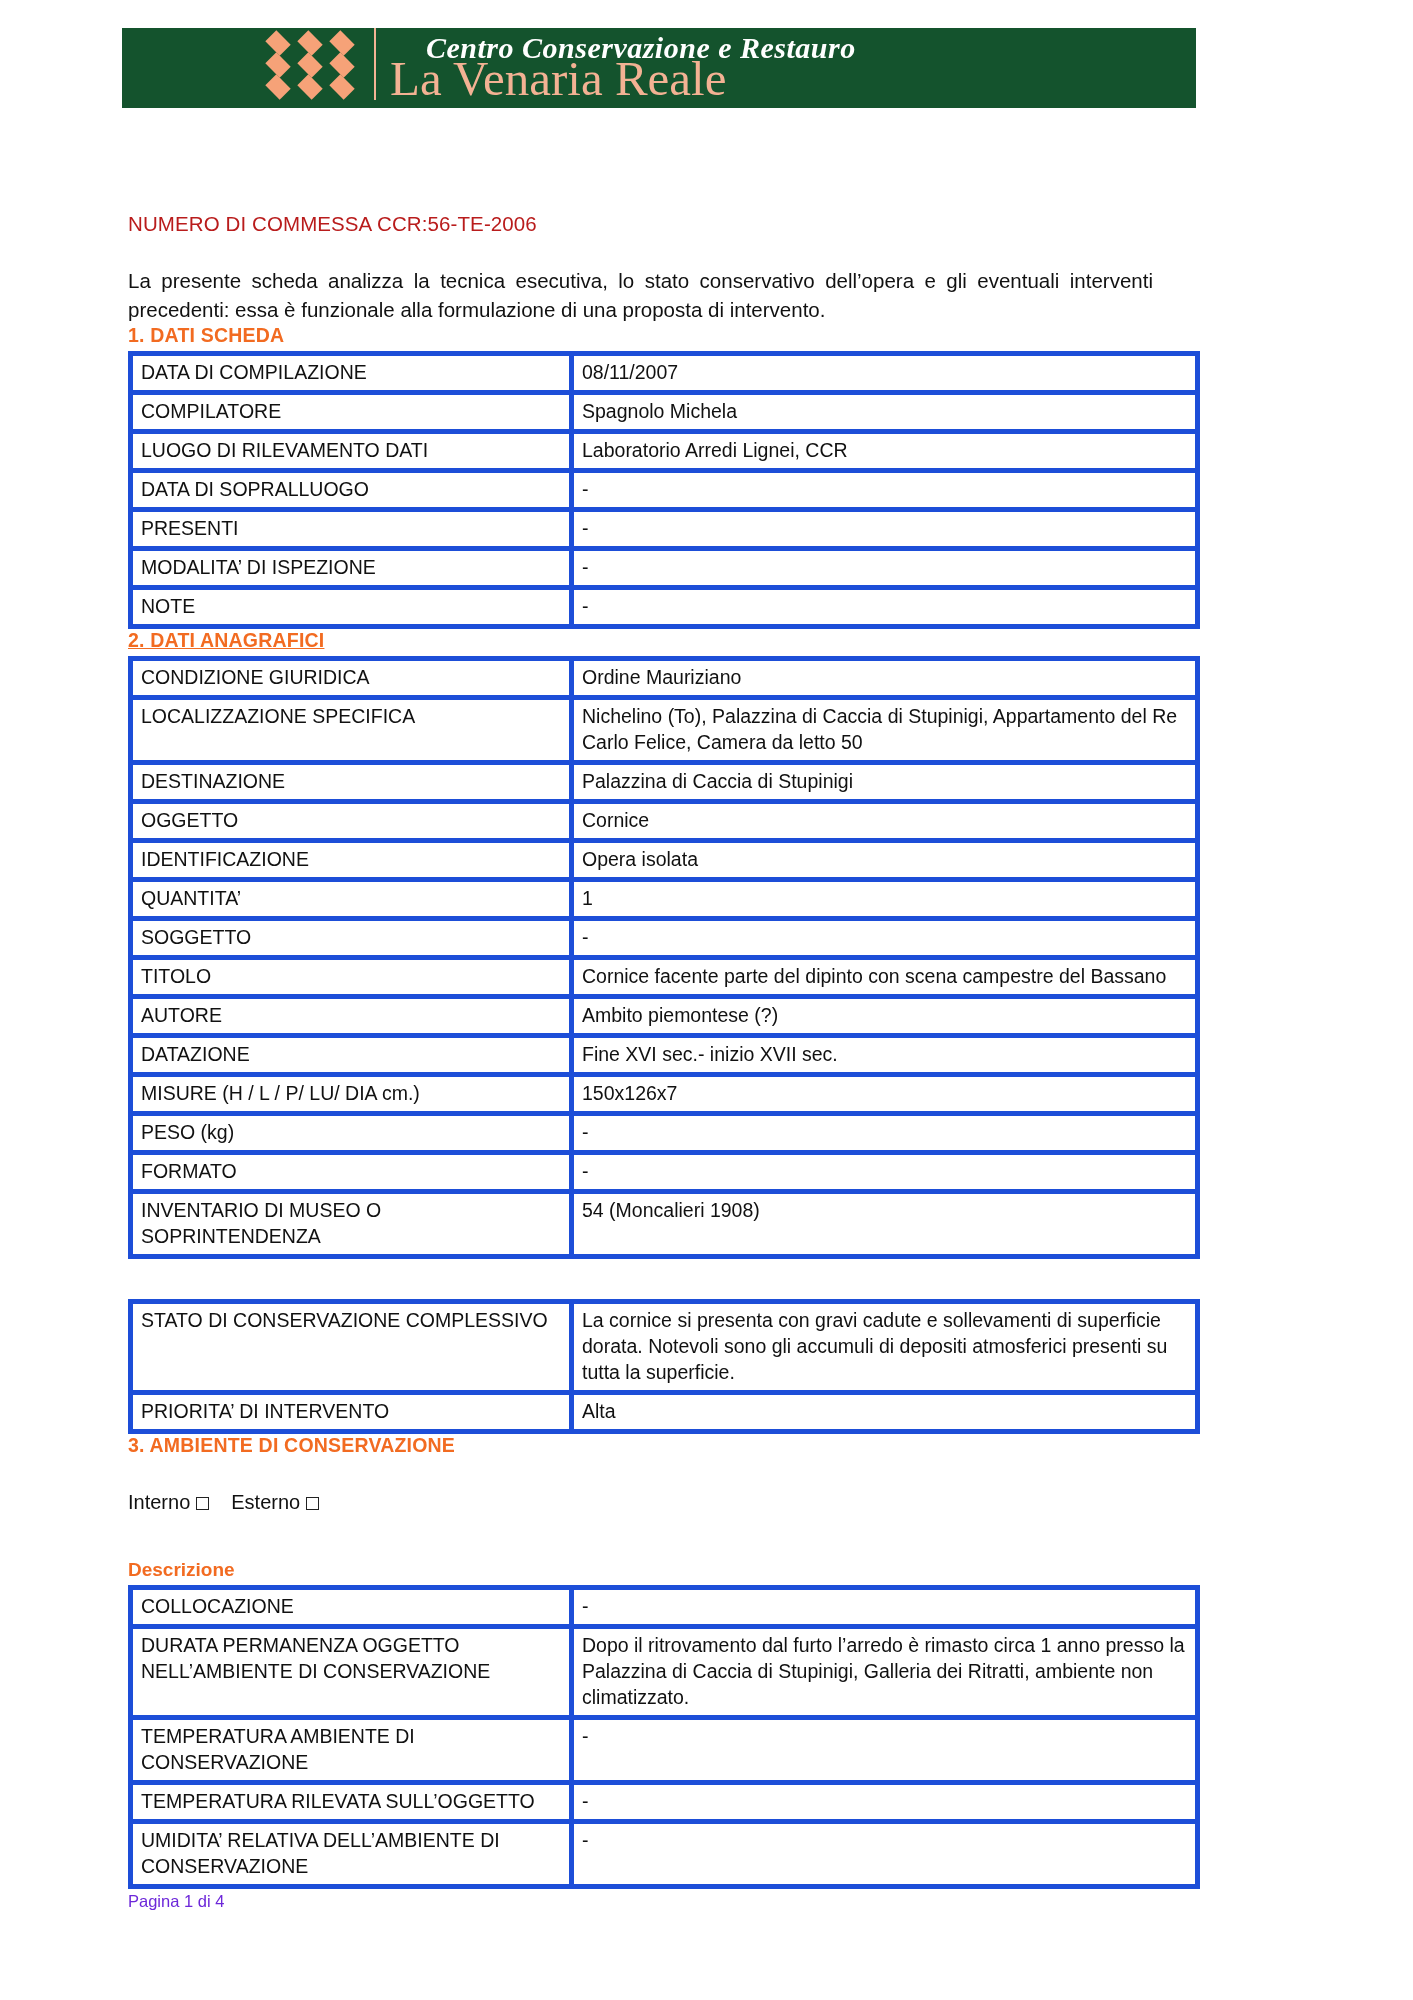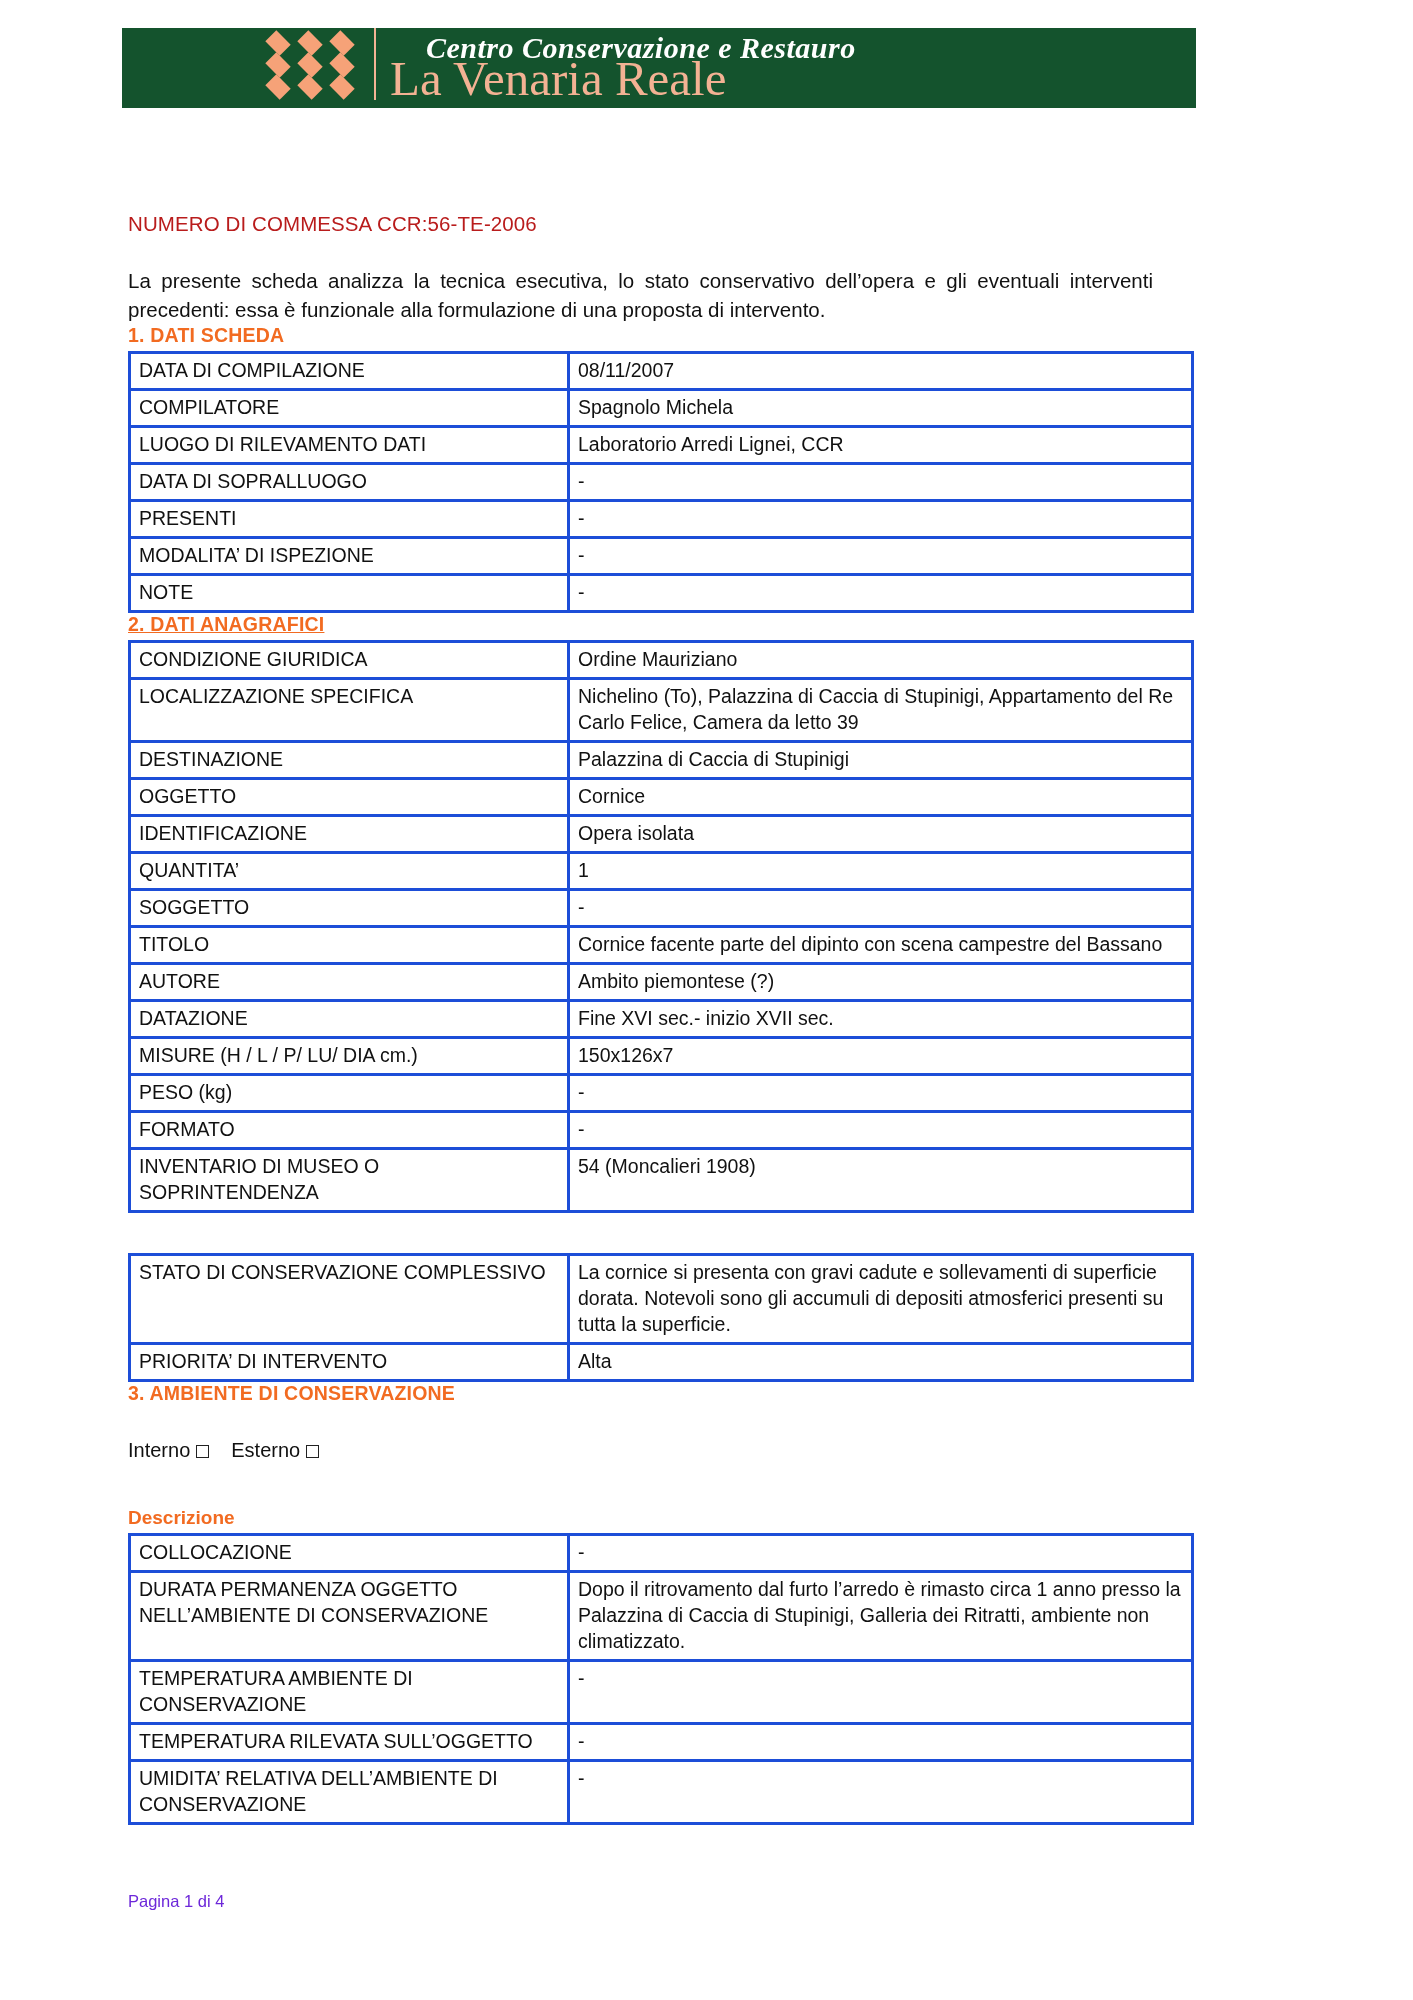--- a/index.html
+++ b/index.html
@@ -151,21 +151,21 @@
     color: #F26B21;
     margin: 0 0 4px 0;
   }
 
   table.data {
     border-collapse: collapse;
     table-layout: fixed;
     width: 1025px;
   }
   table.data td {
-    border: 3px solid #1d4ed8;
+    border: 5px solid #1d4ed8;
     font-size: 19.5px;
     line-height: 26px;
     padding: 3px 8px 5px 8px;
     vertical-align: top;
     color: #111;
   }
   table.data td.k { width: 420px; }
   table.data td.v { width: 605px; }
 
   .spacer-26 { height: 26px; }
@@ -267,21 +267,21 @@
 
     <h2 class="sec sec-gap-2">2.  DATI ANAGRAFICI</h2>
     <table class="data">
       <tbody id="s2body">
           <tr>
             <td class="k">CONDIZIONE GIURIDICA</td>
             <td class="v">Ordine Mauriziano</td>
           </tr>
           <tr>
             <td class="k">LOCALIZZAZIONE SPECIFICA</td>
-            <td class="v">Nichelino (To), Palazzina di Caccia di Stupinigi, Appartamento del Re Carlo Felice, Camera da letto 39</td>
+            <td class="v">Nichelino (To), Palazzina di Caccia di Stupinigi, Appartamento del Re Carlo Felice, Camera da letto 50</td>
           </tr>
           <tr>
             <td class="k">DESTINAZIONE</td>
             <td class="v">Palazzina di Caccia di Stupinigi</td>
           </tr>
           <tr>
             <td class="k">OGGETTO</td>
             <td class="v">Cornice</td>
           </tr>
           <tr>

